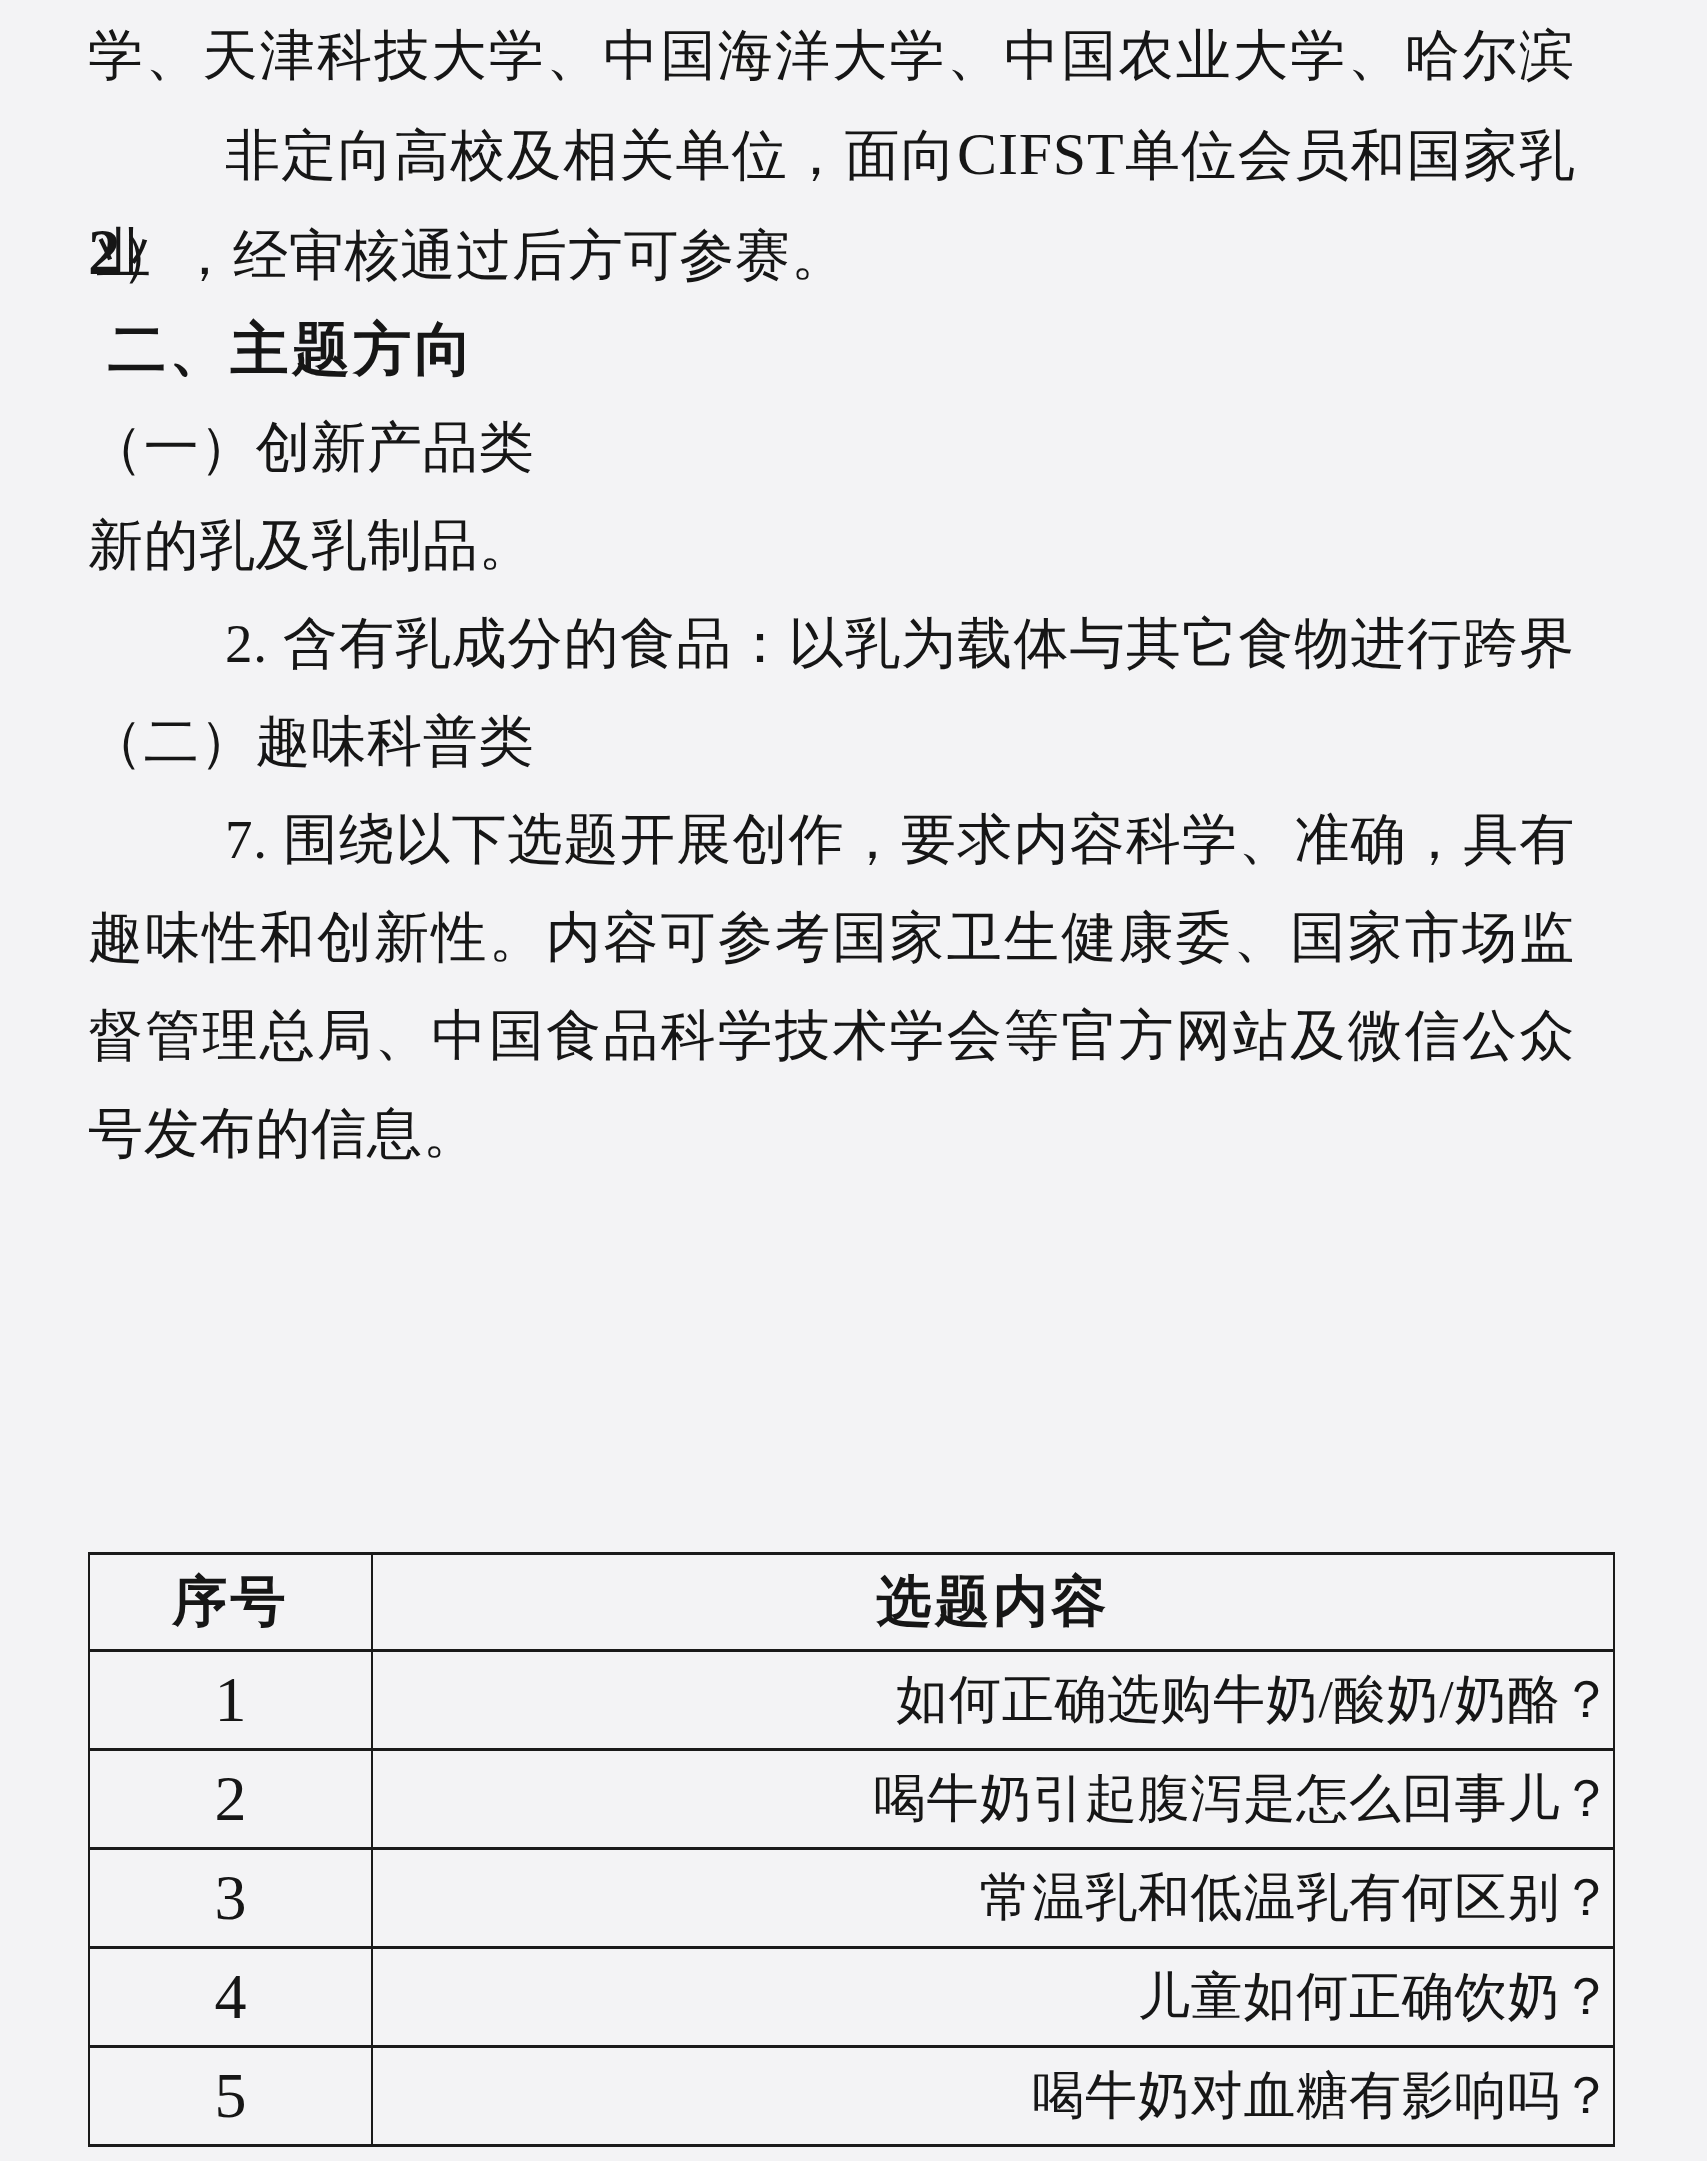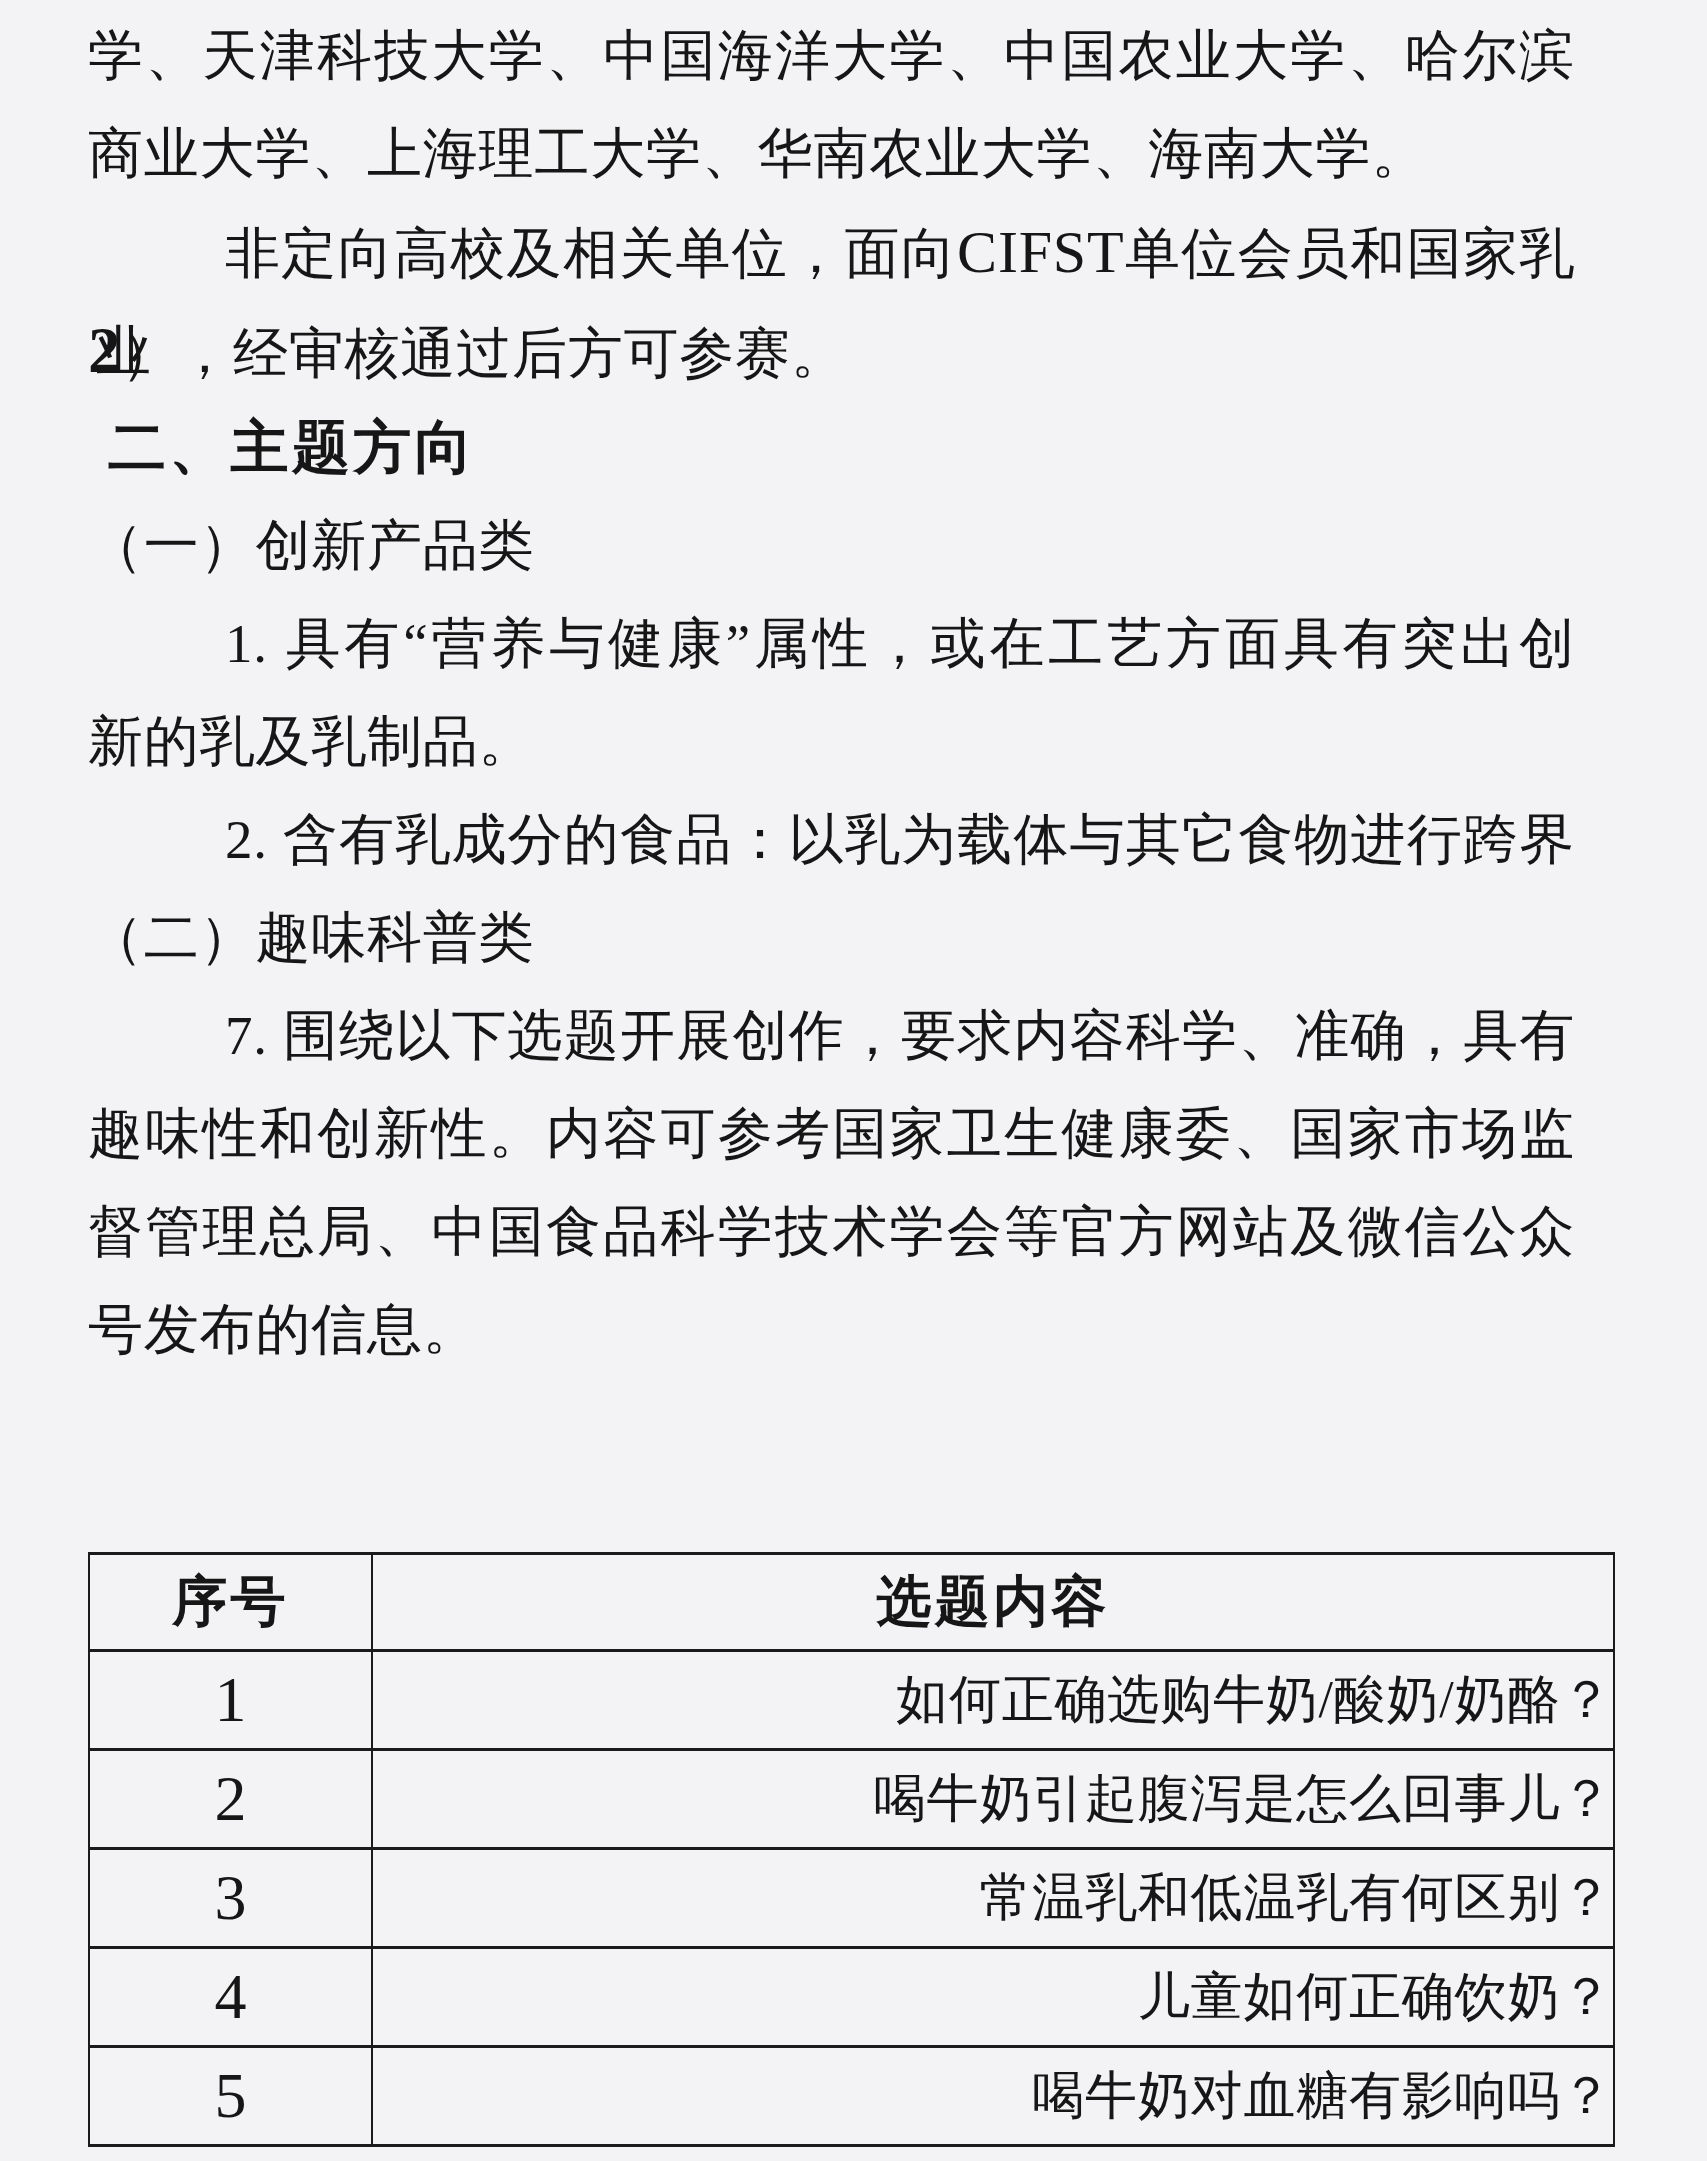--- a/index.html
+++ b/index.html
@@ -79,32 +79,30 @@
 </style>
 </head>
 <body>
 
 <div class="page">
 
   <div class="doc-text">
 
     <div class="line fill"><span>学、天津科技大学、中国海洋大学、中国农业大学、哈尔滨</span></div>
 
-    <div class="line"><span>商业大学、上海理工大学、华南农业大学、海南大学。</span></div>
 
     <div class="line fill indent2"><span>非定向高校及相关单位，面向</span><span class="seg-latin">CIFST</span><span>单位会员和国家乳业</span></div>
 
 
     <div class="line"><span class="seg-num">2</span><span>），经审核通过后方可参赛。</span></div>
 
     <div class="line heading"><span>二、主题方向</span></div>
 
     <div class="line"><span>（一）创新产品类</span></div>
 
-    <div class="line fill indent2"><span>1. 具有“营养与健康”属性，或在工艺方面具有突出创</span></div>
 
     <div class="line"><span>新的乳及乳制品。</span></div>
 
     <div class="line fill indent2"><span>2. 含有乳成分的食品：以乳为载体与其它食物进行跨界</span></div>
 
 
     <div class="line"><span>（二）趣味科普类</span></div>
 
     <div class="line fill indent2"><span>7. 围绕以下选题开展创作，要求内容科学、准确，具有</span></div>
 

